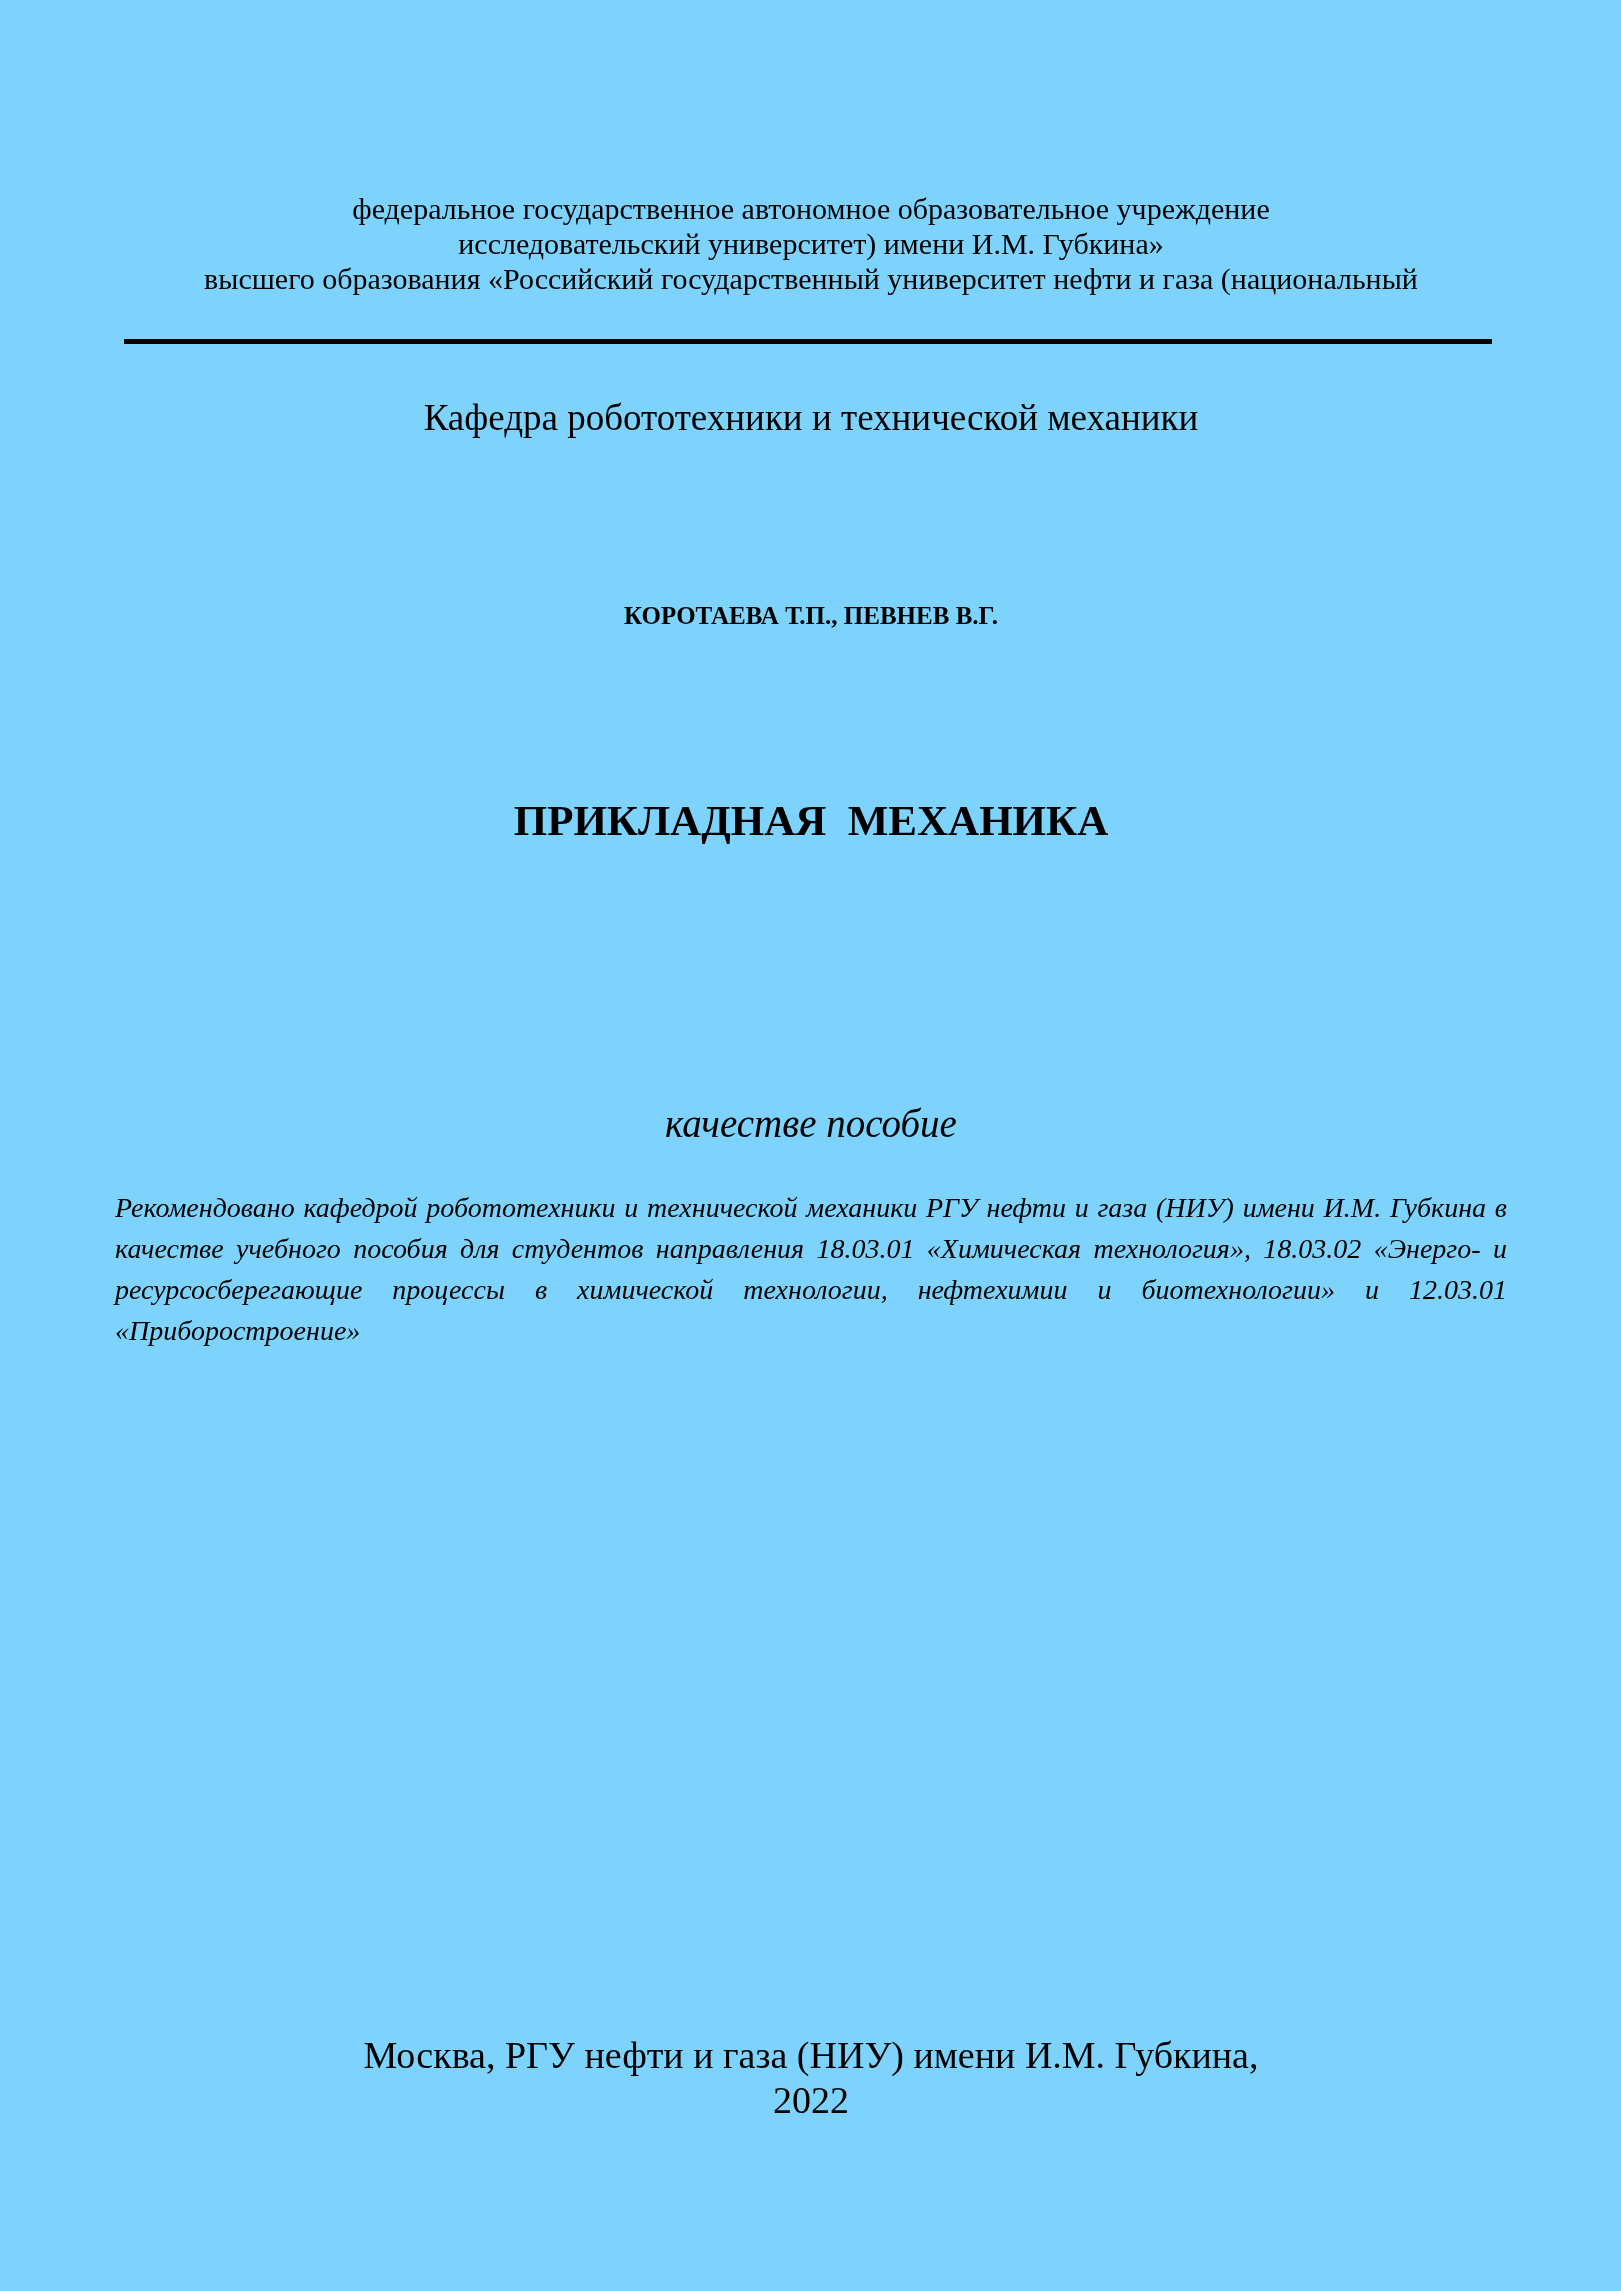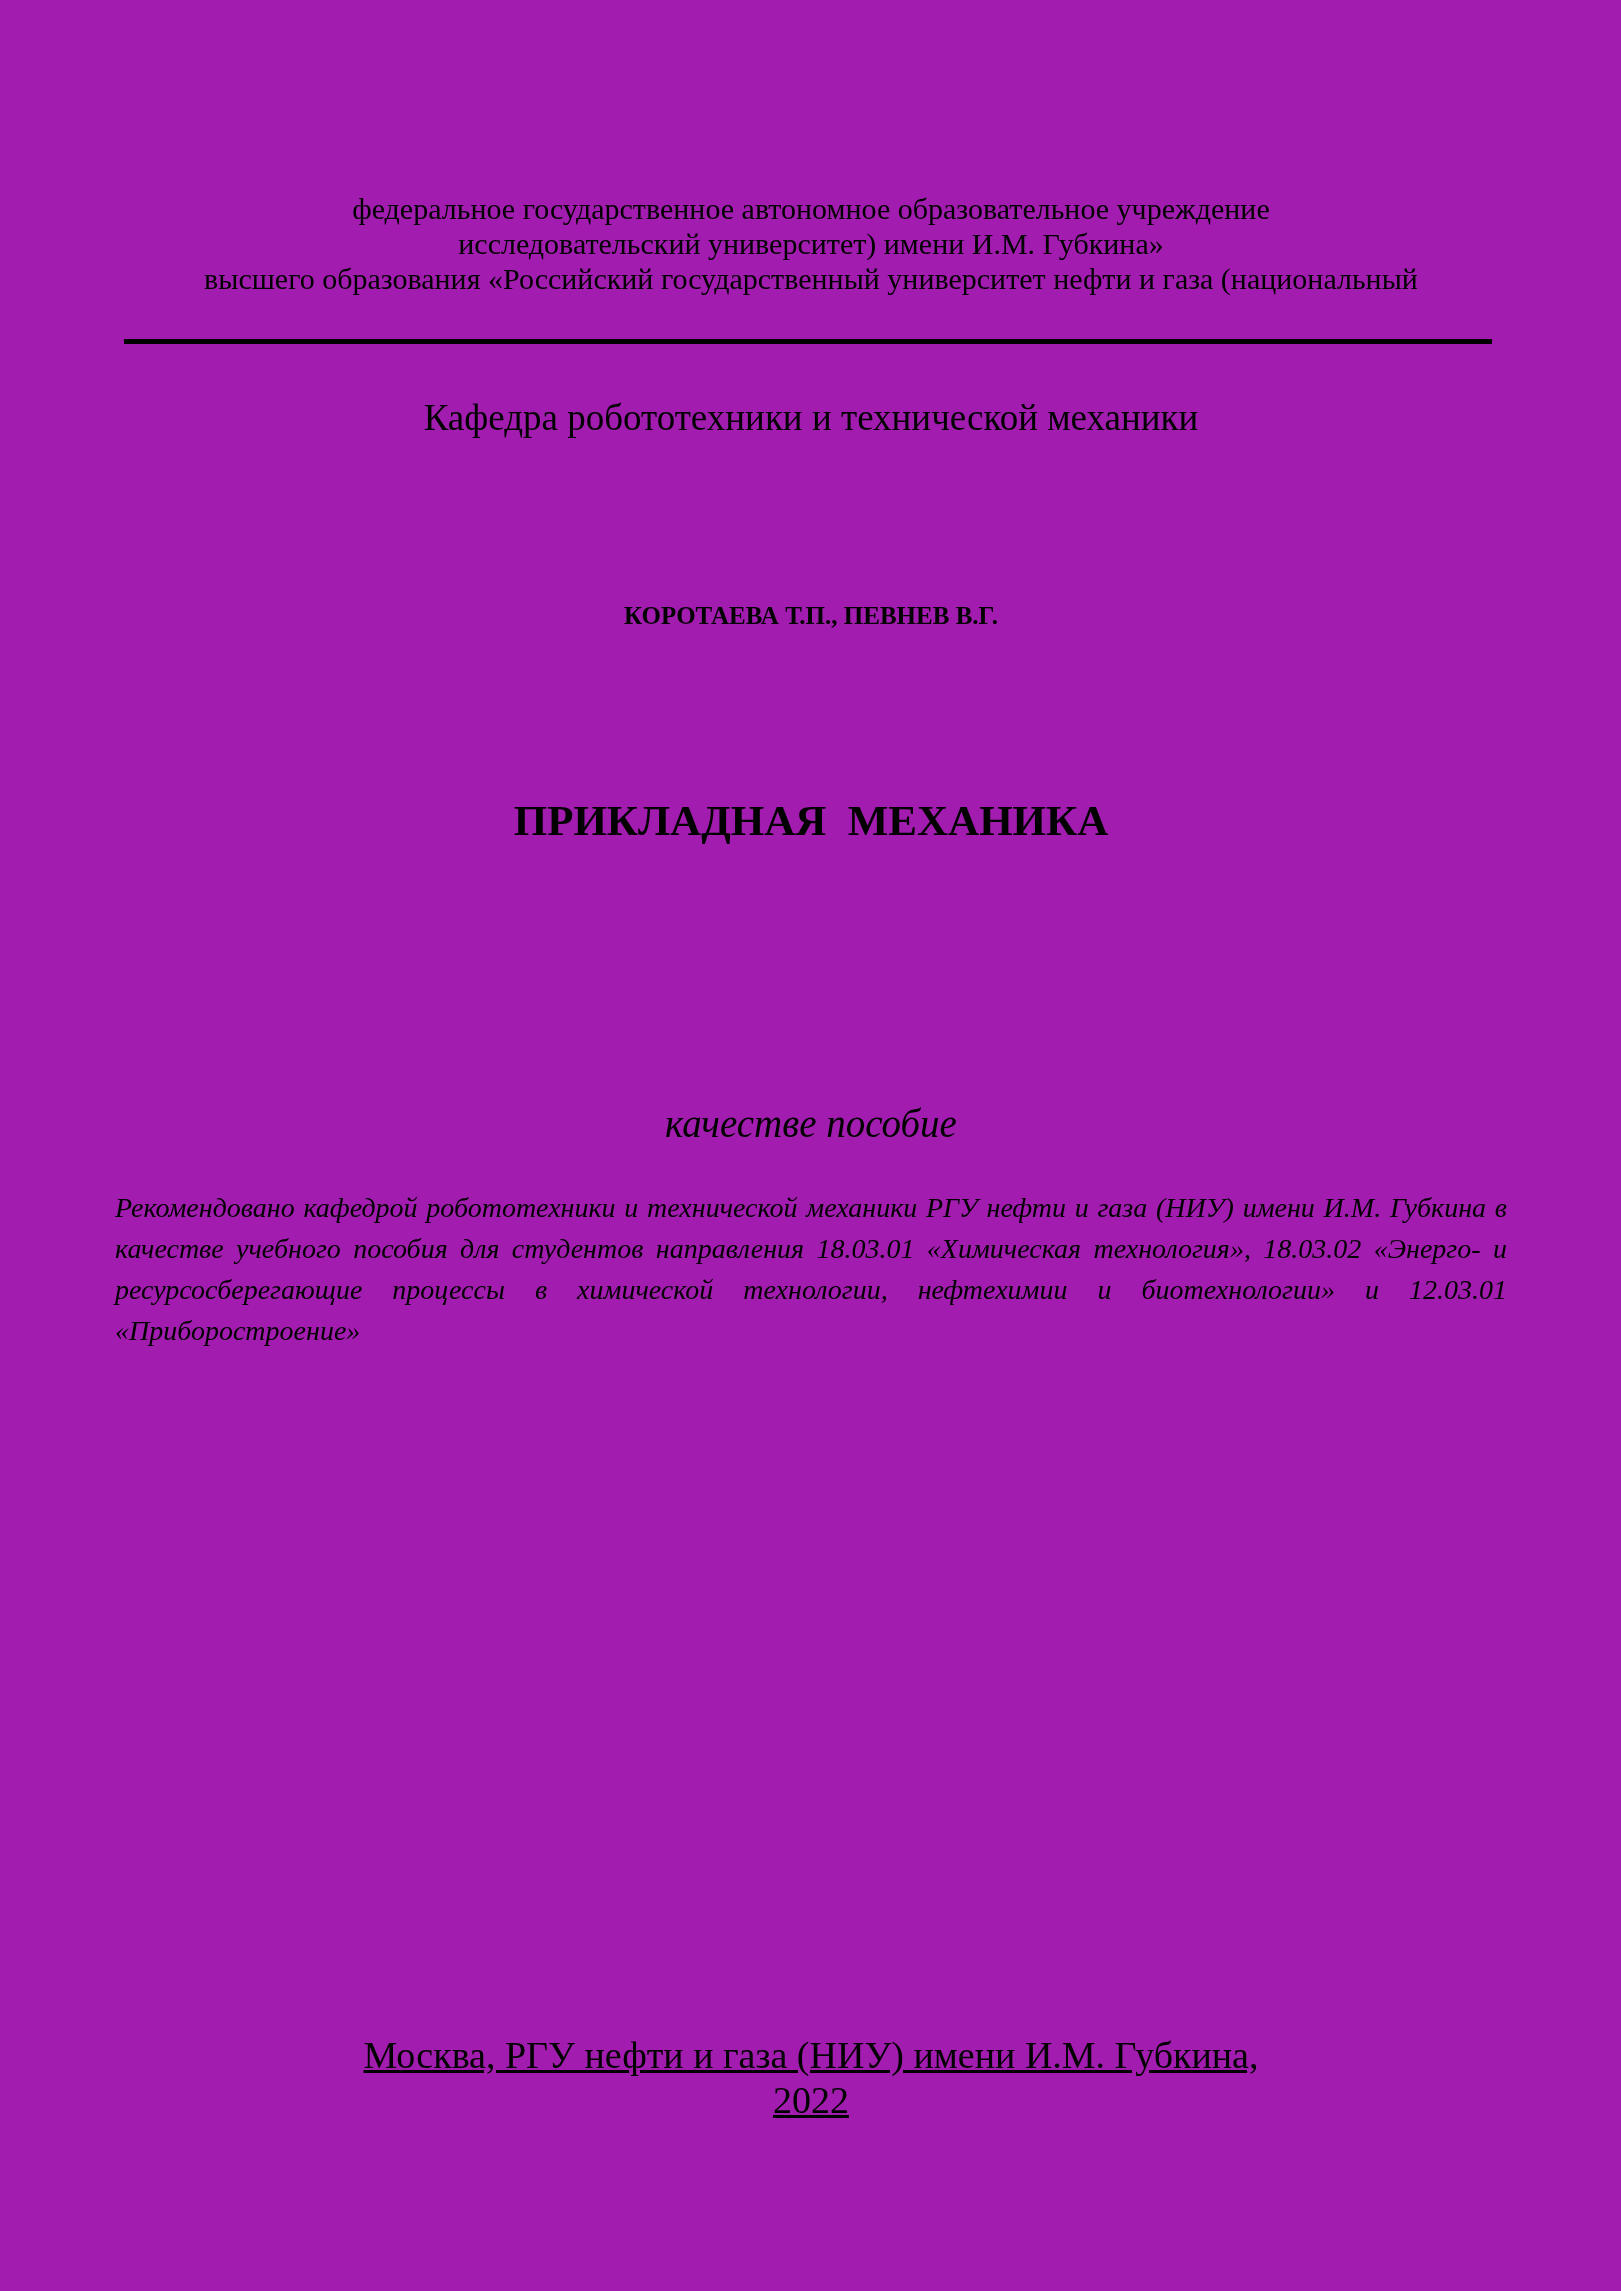--- a/index.html
+++ b/index.html
@@ -3,21 +3,21 @@
 <meta charset="utf-8">
 <style>
   * { margin: 0; padding: 0; box-sizing: border-box; }
   html, body {
     background: #ffffff;
   }
   .page {
     position: relative;
     width: 1621px;
     height: 2292px;
-    background: #a21caf;
+    background: #7dd3fc;
     color: #000000;
     font-family: "Liberation Serif", "DejaVu Serif", serif;
     overflow: hidden;
   }
   .content {
     position: absolute;
     left: 115px;
     width: 1392px;
   }
   .header-block {
@@ -71,21 +71,20 @@
     text-align: justify;
     font-size: 28px;
     line-height: 41px;
     font-style: italic;
   }
   .footer-block {
     top: 2033px;
     text-align: center;
     font-size: 38px;
     line-height: 45px;
-    text-decoration: underline;
   }
   .footer-line { white-space: nowrap; }
 </style>
 </head>
 <body>
 
 <div class="page">
 
   <div class="content header-block">
     <div class="header-line">федеральное государственное автономное образовательное учреждение</div>

